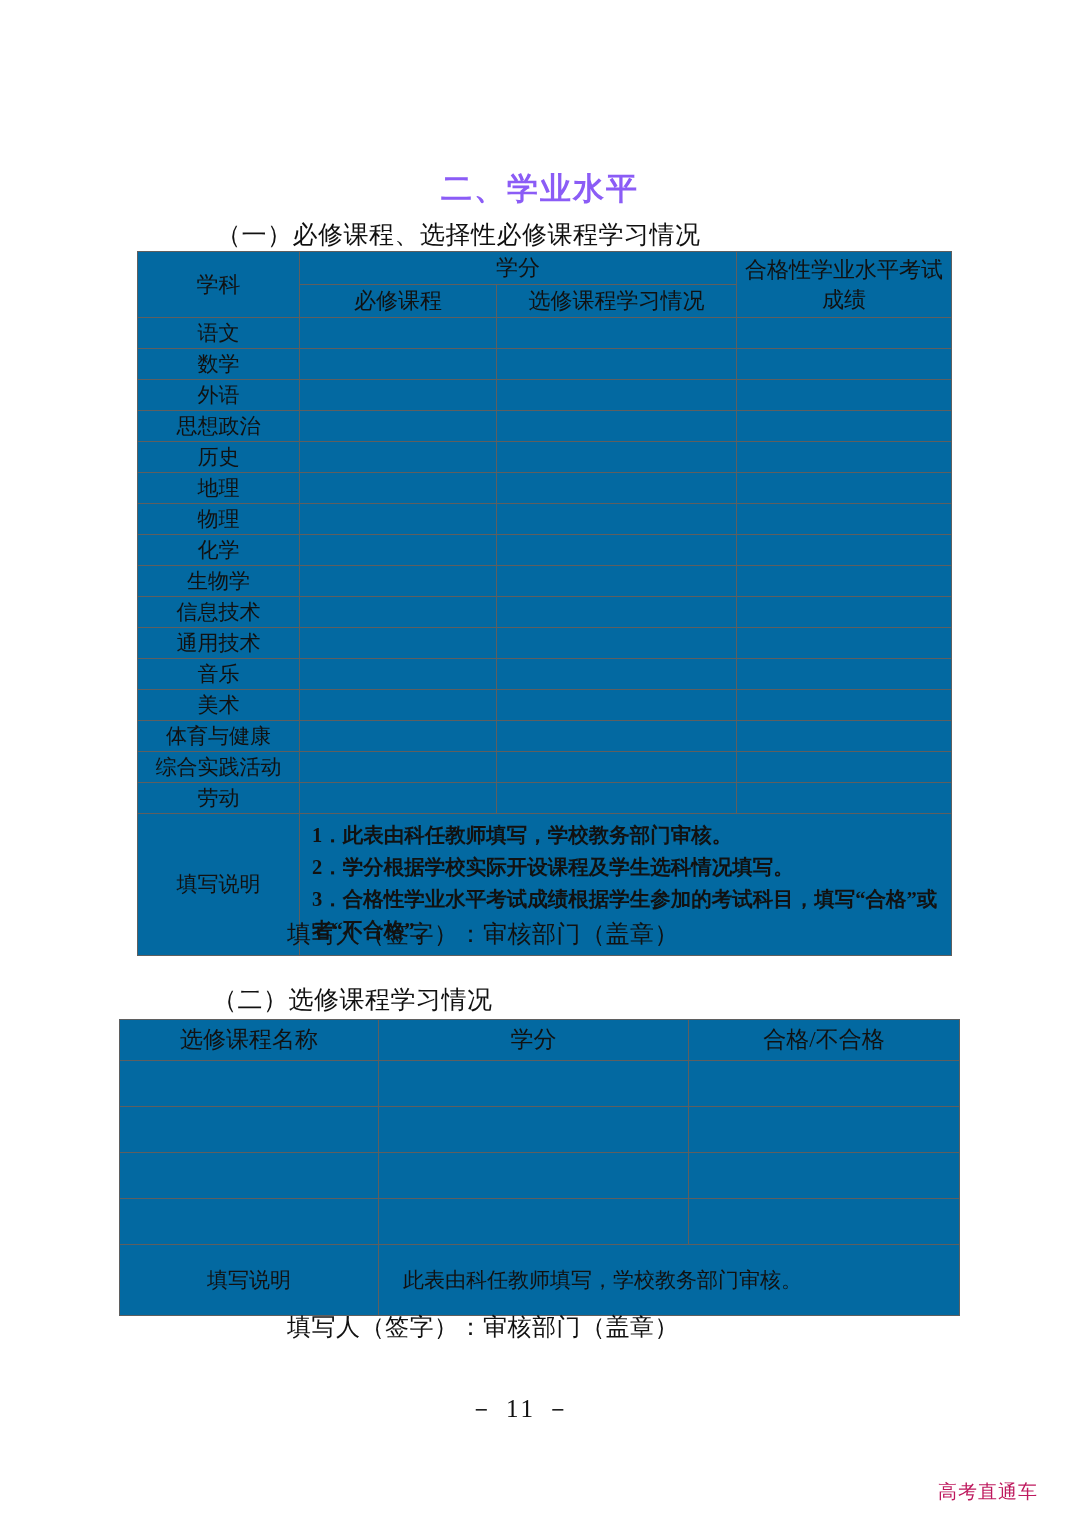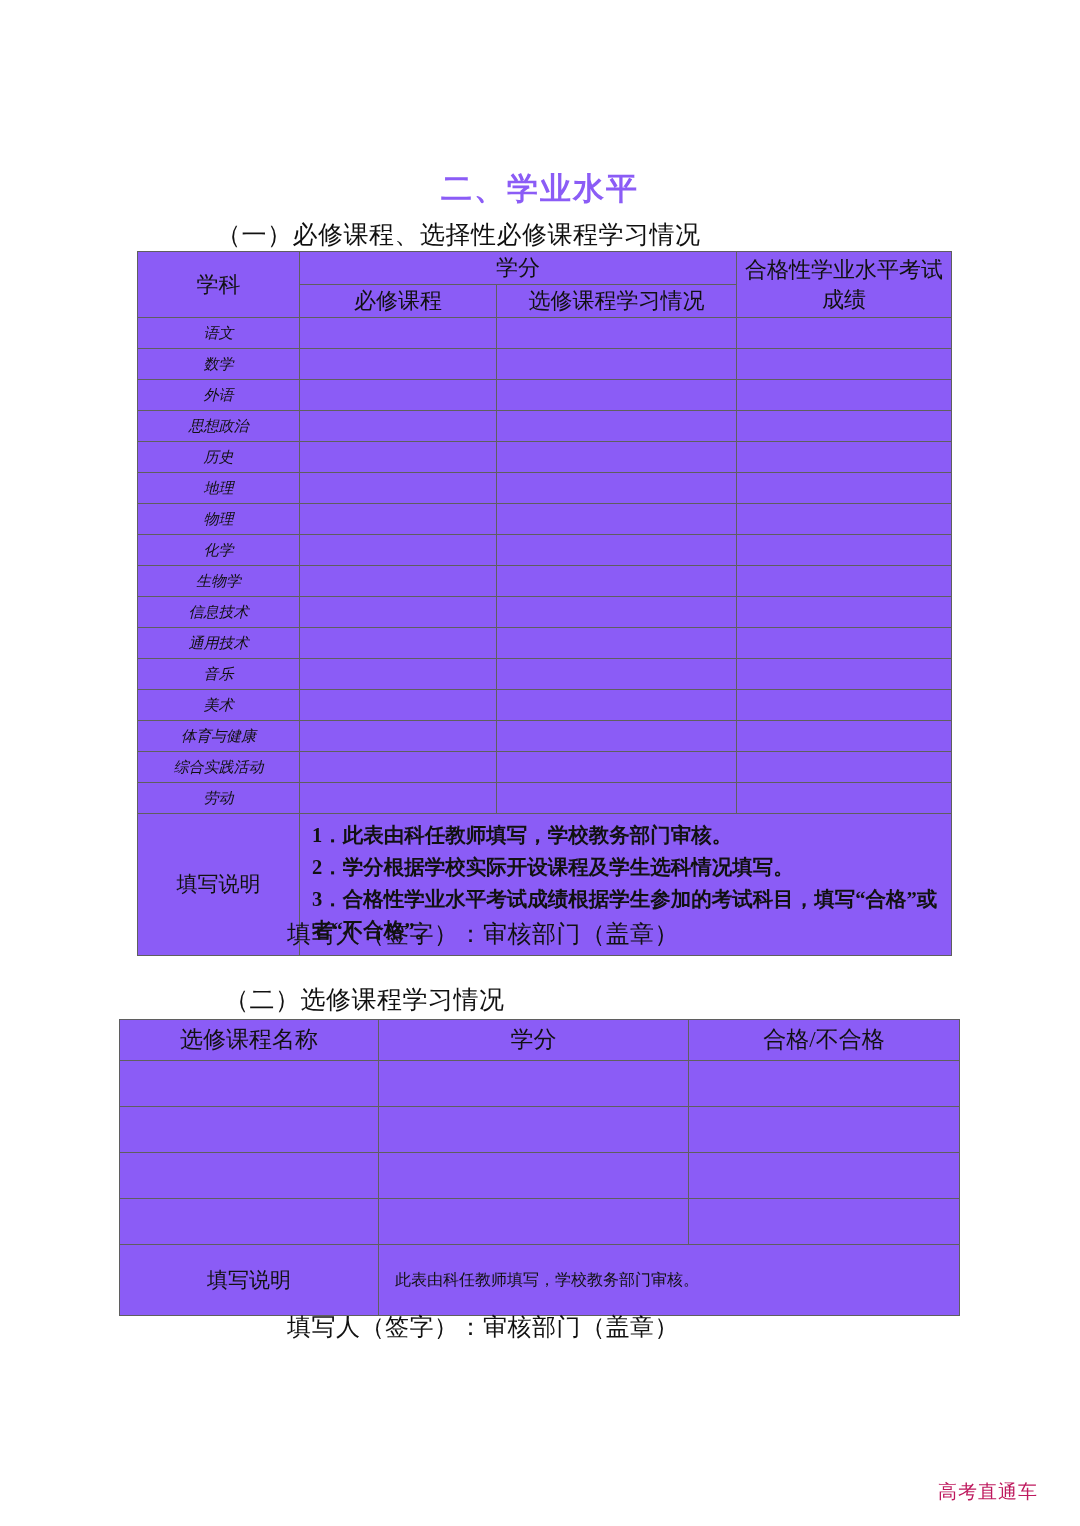--- a/index.html
+++ b/index.html
@@ -37,28 +37,28 @@
 
   
   .section-heading {
     position: absolute;
     font-size: 25px;
     letter-spacing: 0.5px;
     color: #111;
     white-space: nowrap;
   }
   #heading-1 { top: 218px; left: 216px; }
-  #heading-2 { top: 983px; left: 224px; }
+  #heading-2 { top: 983px; left: 212px; }
 
   
   table.form-table {
     position: absolute;
     border-collapse: collapse;
     table-layout: fixed;
-    background: #8b5cf6;
+    background: #0369a1;
   }
   table.form-table td,
   table.form-table th {
     border: 1px solid #5f5f5f;
     padding: 0;
     font-weight: normal;
     font-size: 21px;
     color: #111;
     text-align: center;
     vertical-align: middle;
@@ -78,22 +78,21 @@
 
   #table-credits th.head-cell {
     font-size: 22px;
     height: 32px;
   }
   #table-credits th.head-tall {
     height: 64px;
   }
   #table-credits td.subject-cell {
     height: 30px;
-    font-size: 15px;
-    font-style: italic;
+    font-size: 21px;
   }
   #table-credits td.blank-cell {
     height: 30px;
   }
   #table-credits td.note-label {
     font-size: 21px;
   }
   #table-credits td.note-body {
     text-align: left;
     padding: 6px 10px 8px 12px;
@@ -119,22 +118,22 @@
   }
   #table-elective td.blank-cell {
     height: 45px;
   }
   #table-elective td.note-label {
     height: 70px;
     font-size: 21px;
   }
   #table-elective td.note-body {
     text-align: left;
-    padding-left: 16px;
-    font-size: 16px;
+    padding-left: 24px;
+    font-size: 21px;
   }
 
   
   .signature-row {
     position: absolute;
     font-size: 24px;
     letter-spacing: 0.5px;
     color: #111;
     white-space: nowrap;
   }
@@ -354,16 +353,17 @@
         <td class="note-label">填写说明</td>
         <td class="note-body" colspan="2">此表由科任教师填写，学校教务部门审核。</td>
       </tr>
     </tfoot>
   </table>
 
   <div class="signature-row" id="signature-2">
     <span class="sig-filler">填写人（签字）：</span><span>审核部门（盖章）</span>
   </div>
 
+  <div class="page-number">－ 11 －</div>
 
   <div class="watermark">高考直通车</div>
 
 </div>
 
 </body></html>

